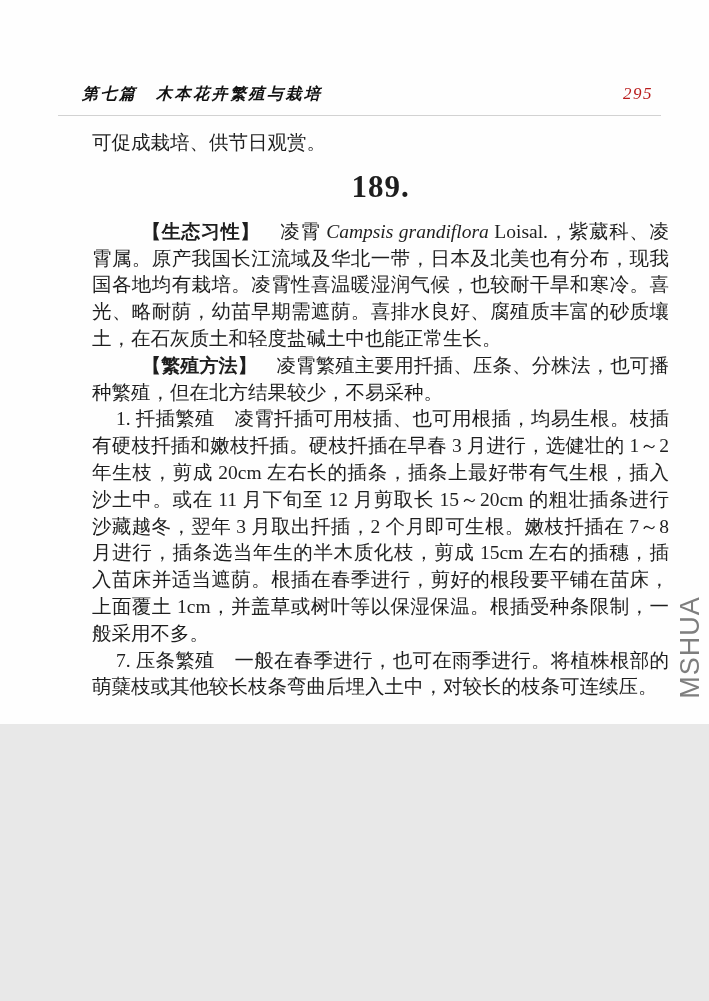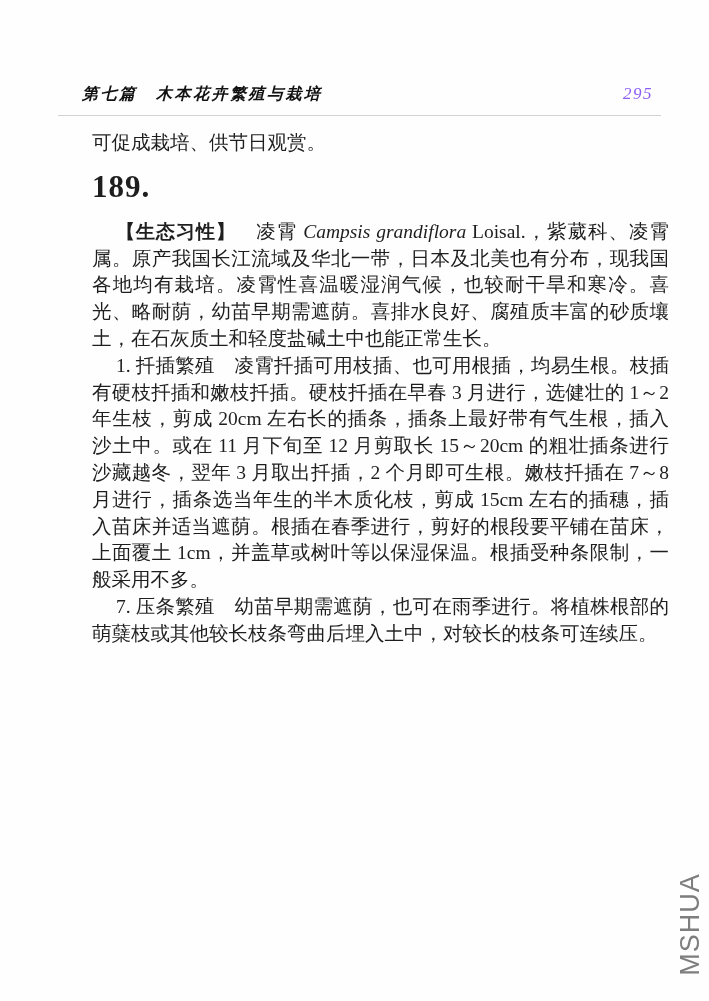--- a/index.html
+++ b/index.html
@@ -1,69 +1,71 @@
 <!DOCTYPE html>
 <html lang="zh"><head>
 <meta charset="utf-8">
 <style>
   html,body{margin:0;padding:0;background:#e8e8e8;}
   .page{
     position:relative;
-    width:709px;height:1001px;
+    width:709px;height:724px;
     margin:0 auto;
     background:#fefefe;
     color:#1c1c1c;
     font-family:"Liberation Serif","DejaVu Serif",serif;
     overflow:hidden;
     box-shadow:0 0 4px rgba(0,0,0,.15);
   }
   
   .header{
     position:absolute;left:82px;right:56px;top:84px;
     display:flex;justify-content:space-between;align-items:baseline;
   }
   .chapter{
     font-family:"Liberation Sans","DejaVu Sans",sans-serif;
     font-weight:bold;font-style:italic;
     font-size:16px;letter-spacing:2.5px;color:#111;
   }
   .pagenum{
-    font-style:italic;font-size:17px;letter-spacing:1.5px;color:#8b5cf6;
+    font-style:italic;font-size:17px;letter-spacing:1.5px;color:#b91c1c;
   }
   .header-rule{
     position:absolute;left:58px;right:48px;top:115px;
     border-top:1px solid #d2d2d2;height:0;
   }
   
   .body{
     position:absolute;left:92px;top:130px;width:577px;
     font-size:19.5px;line-height:26.8px;
     text-align:justify;text-justify:inter-ideograph;
     word-break:break-all;
     color:#1e1e1e;
   }
   p{margin:0;}
   .para{text-indent:24px;}
   .section-heading{
     margin:12px 0 14px 0;
     display:flex;align-items:center;gap:13px;
     text-indent:0;
+    flex-direction:column;
   }
   .sec-num{
     font-family:"Liberation Serif","DejaVu Serif",serif;
     font-weight:bold;font-size:31px;line-height:36px;letter-spacing:1px;
   }
   .sec-title{
     font-family:"Liberation Sans","DejaVu Sans",sans-serif;
     font-weight:bold;font-size:25px;line-height:36px;letter-spacing:2px;
   }
   .label{
     font-weight:bold;
     font-family:"Liberation Sans","DejaVu Sans",sans-serif;
     font-size:19px;
+    margin-left:26px;
   }
   .lead{font-weight:normal;}
   .latin{font-style:italic;margin-top:40px;}
   .normal{}
   
   .watermark-box{
     position:absolute;right:2px;bottom:4px;
     width:34px;height:146px;
     display:flex;align-items:center;justify-content:center;
     pointer-events:none;
@@ -88,21 +90,22 @@
   <div class="header-rule"></div>
 
   <div class="body">
     <p class="intro">可促成栽培、供节日观赏。</p>
 
     <div class="section-heading">
       <span class="sec-num">189.</span>
     </div>
 
     <p class="para"><span class="label">【生态习性】</span><span class="normal">　凌霄 </span><span class="latin">Campsis grandiflora</span><span class="normal"> Loisal.，紫葳科、凌霄属。原产我国长江流域及华北一带，日本及北美也有分布，现我国各地均有栽培。凌霄性喜温暖湿润气候，也较耐干旱和寒冷。喜光、略耐荫，幼苗早期需遮荫。喜排水良好、腐殖质丰富的砂质壤土，在石灰质土和轻度盐碱土中也能正常生长。</span></p>
+    <p class="para"><span class="label">【繁殖方法】</span><span class="normal">　凌霄繁殖主要用扦插、压条、分株法，也可播种繁殖，但在北方结果较少，不易采种。</span></p>
     <p class="para"><span class="lead">1. 扦插繁殖</span><span class="normal">　凌霄扦插可用枝插、也可用根插，均易生根。枝插有硬枝扦插和嫩枝扦插。硬枝扦插在早春 3 月进行，选健壮的 1～2 年生枝，剪成 20cm 左右长的插条，插条上最好带有气生根，插入沙土中。或在 11 月下旬至 12 月剪取长 15～20cm 的粗壮插条进行沙藏越冬，翌年 3 月取出扦插，2 个月即可生根。嫩枝扦插在 7～8 月进行，插条选当年生的半木质化枝，剪成 15cm 左右的插穗，插入苗床并适当遮荫。根插在春季进行，剪好的根段要平铺在苗床，上面覆土 1cm，并盖草或树叶等以保湿保温。根插受种条限制，一般采用不多。</span></p>
-    <p class="para"><span class="lead">7. 压条繁殖</span><span class="normal">　幼苗早期需遮荫，也可在雨季进行。将植株根部的萌蘖枝或其他较长枝条弯曲后埋入土中，对较长的枝条可连续压。</span></p>
+    <p class="para"><span class="lead">7. 压条繁殖</span><span class="normal">　一般在春季进行，也可在雨季进行。将植株根部的萌蘖枝或其他较长枝条弯曲后埋入土中，对较长的枝条可连续压。</span></p>
   </div>
 
   <div class="watermark-box">
     <span class="watermark">MSHUA</span>
   </div>
 
 </div>
 
 </body></html>

